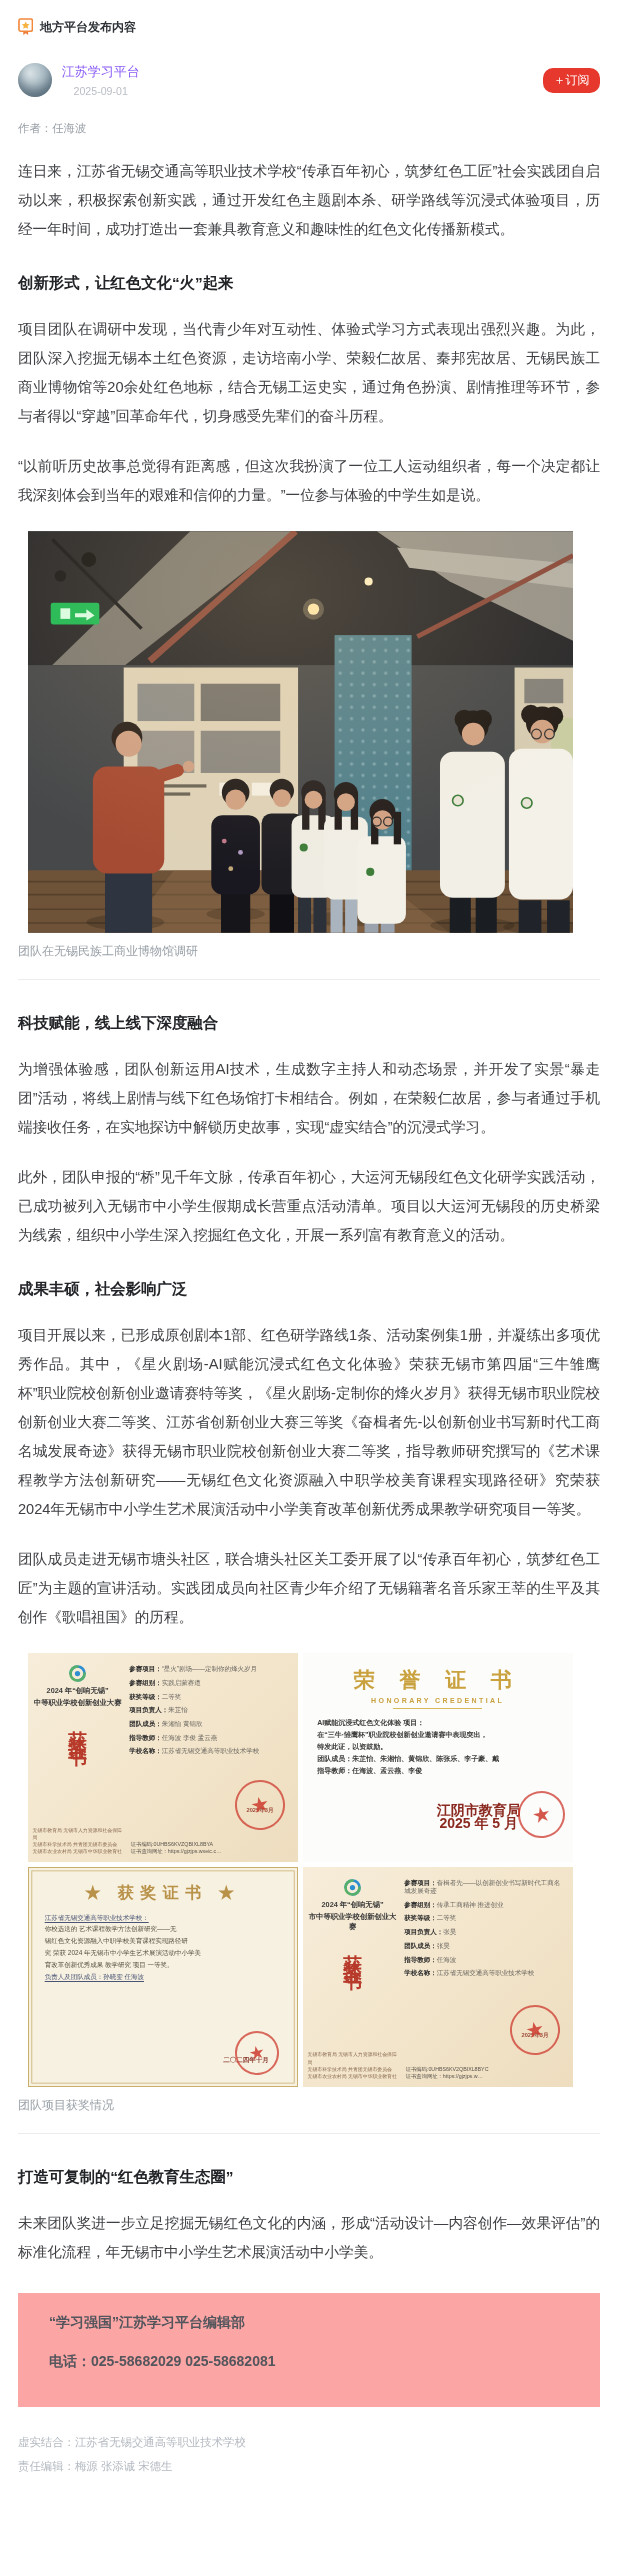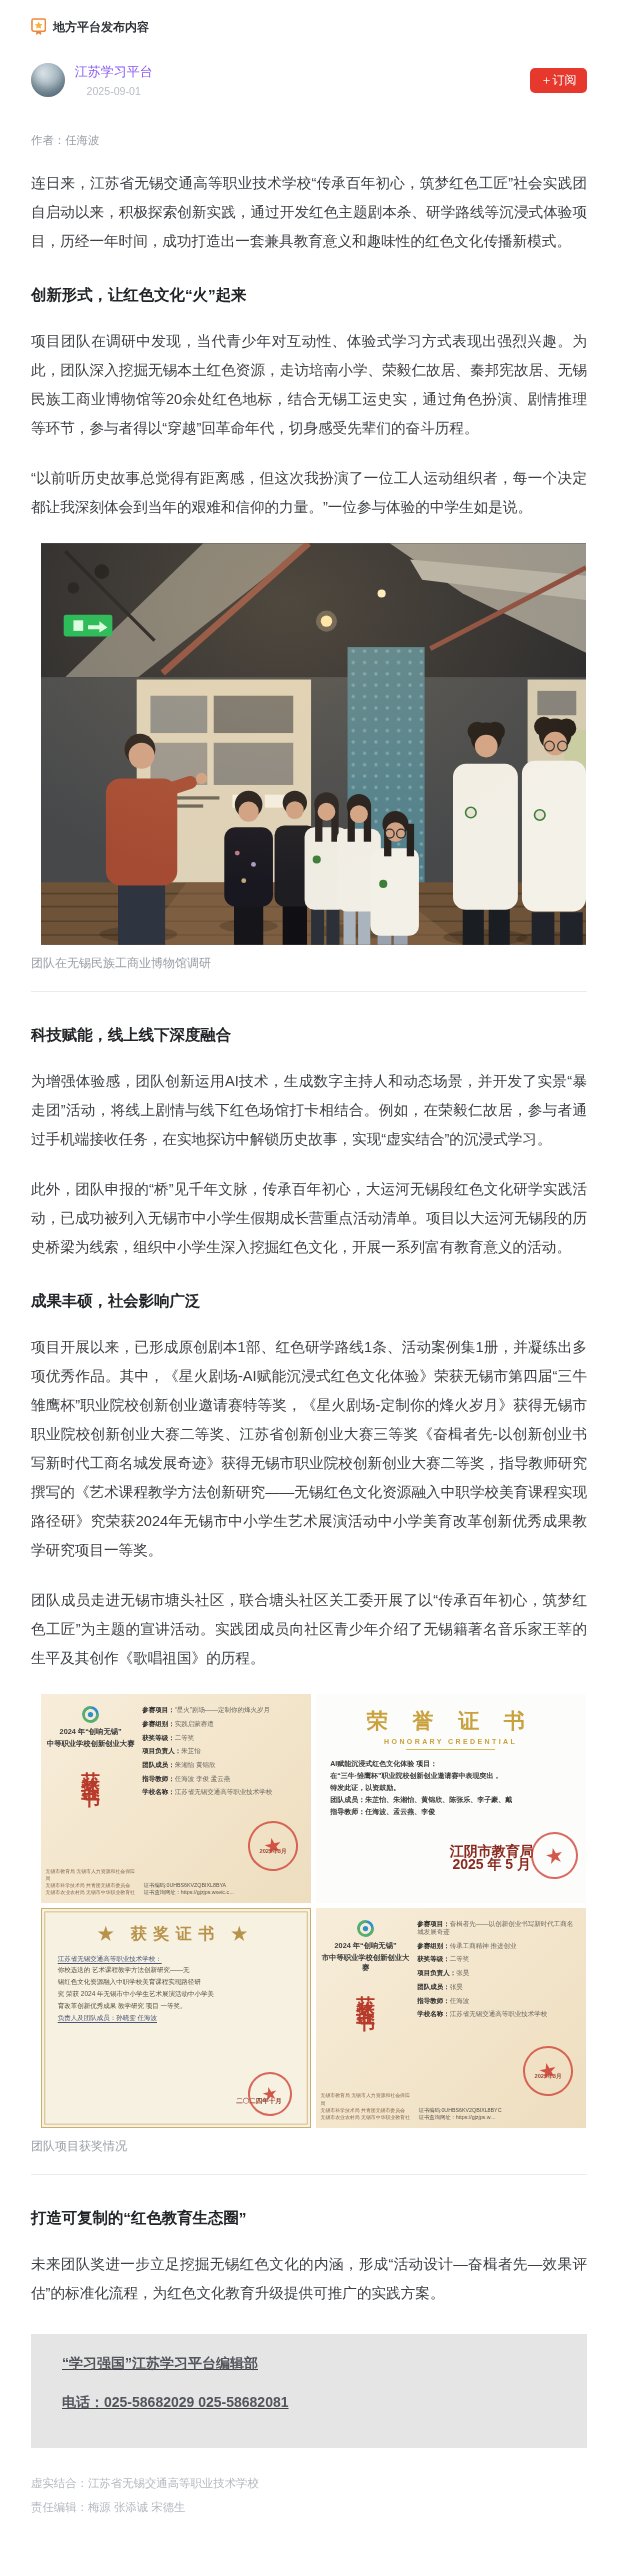--- a/index.html
+++ b/index.html
@@ -2,44 +2,44 @@
 <html style="font-size:13px"><head>
 <meta charset="utf-8">
 <style>
   * { box-sizing: border-box; }
   html,body { margin:0; padding:0; }
   body {
     width:618px; min-height:2576px; background:#fff;
     font-family:"Liberation Sans","DejaVu Sans",sans-serif;
     color:#3e4044;
   }
-  .wrap { padding:0 31px; }
+  .wrap { padding:0 18px; }
 
   
   .header-row { display:flex; align-items:center; gap:6.5px; padding-top:18px; }
   .badge-icon { width:15.4px; height:18px; flex:0 0 auto; }
   .badge-label { font-size:12px; font-weight:600; color:#2f3338; }
 
   
   .byline { display:flex; align-items:center; margin-top:27px; }
   .avatar {
     width:34px; height:34px; border-radius:50%;
     background: radial-gradient(circle at 35% 30%, #d9e2e6 0%, #9fb2bc 55%, #6e8694 100%);
     box-shadow: inset 0 -8px 9.7px rgba(40,60,75,.45);
     flex:0 0 auto; cursor:pointer;
   }
   .byline-info { margin-left:9.7px; }
   .platform-name { font-size:13px; font-weight:500; color:#8b5cf6; cursor:pointer; }
   .publish-date { font-size:10.6px; color:#b9bec6; margin-top:4px;text-align:center; }
   .subscribe-btn {
     margin-left:auto; background:#e6382c; color:#fff; border:none;
-    font-size:12px; line-height:1; padding:6.5px 10.6px; border-radius:5px;
+    font-size:12px; line-height:1; padding:6.5px 10.6px; border-radius:10px;
     font-family:inherit; cursor:pointer;
   }
-  .author-line { margin-top:36px; font-size:11.4px; color:#9aa1a8; }
+  .author-line { margin-top:24px; font-size:11.4px; color:#9aa1a8; }
 
   
   .bp { font-size:14.6px; line-height:29px; margin:21px 0; color:#3e4044; text-align:justify; }
   .section-h { font-size:15.4px; font-weight:700; color:#222428; margin:28px 0 19.5px; line-height:22px; }
 
   .figure { margin:11.4px 9.7px 0; }
   .figure svg { display:block; }
   .figcap { margin-top:9.7px; font-size:12px; color:#9aa1a8; }
   .divider { border:none; border-top:0.8px solid #ececee; margin:19.5px 0 0; }
   .after-div { margin-top:32px; }
@@ -85,21 +85,21 @@
   .cseal.trpos { right:8px; bottom:24px; width:47px; height:47px; }
 
   .bl-title { text-align:center; color:#b9924a; font-size:16px; letter-spacing:6.5px; font-weight:700;
               font-family:"Liberation Serif","DejaVu Serif",serif; margin-top:3.2px; }
   .bl-lines { margin-top:8px; font-size:6.5px; color:#55503f; line-height:11.8px; }
   .ink { color:#4a5575; text-decoration:underline; text-underline-offset:1.6px; }
   .bl-date { position:absolute; right:28px; bottom:21px; color:#8b3a2e; font-size:6.5px; font-weight:700; }
   .cseal.blpos { right:18px; bottom:11.4px; width:44px; height:44px; font-size:18px; }
 
   
-  .editor-box { margin-top:26px; background:#e5e5e5; padding:21px 31px 36px;text-decoration:underline; }
+  .editor-box { margin-top:26px; background:#fca5a5; padding:21px 31px 36px; }
   .editor-box .line1 { font-size:14px; font-weight:700; color:#53565c; }
   .editor-box .line2 { font-size:14px; font-weight:700; color:#53565c; margin-top:21px; }
   .credits { margin-top:23px; font-size:11.4px; color:#b4bac1; line-height:24px; padding-bottom:21px; }
 </style>
 </head>
 <body>
 
 <div class="page">
   <div class="wrap">
 
@@ -365,21 +365,21 @@
           </div>
         </div>
       </div>
 
     </div>
     <div class="figcap">团队项目获奖情况</div>
 
     <hr class="divider">
 
     <h2 class="section-h after-div">打造可复制的“红色教育生态圈”</h2>
-    <p class="bp">未来团队奖进一步立足挖掘无锡红色文化的内涵，形成“活动设计—奋楫者先—效果评估”的标准化流程，为红色文化教育升级提供可推广的实践方案。</p>
+    <p class="bp">未来团队奖进一步立足挖掘无锡红色文化的内涵，形成“活动设计—内容创作—效果评估”的标准化流程，年无锡市中小学生艺术展演活动中小学美。</p>
 
     <div class="editor-box">
       <div class="line1">“学习强国”江苏学习平台编辑部</div>
       <div class="line2">电话：025-58682029 025-58682081</div>
     </div>
 
     <div class="credits">
       <div>虚实结合：江苏省无锡交通高等职业技术学校</div>
       <div>责任编辑：梅源 张添诚 宋德生</div>
     </div>

